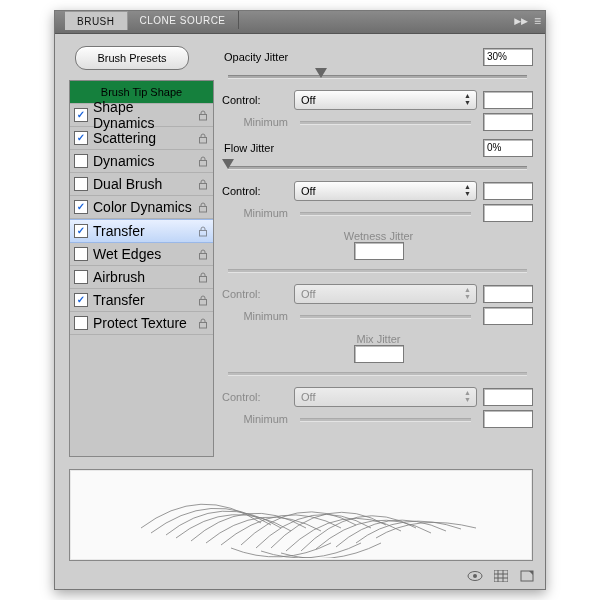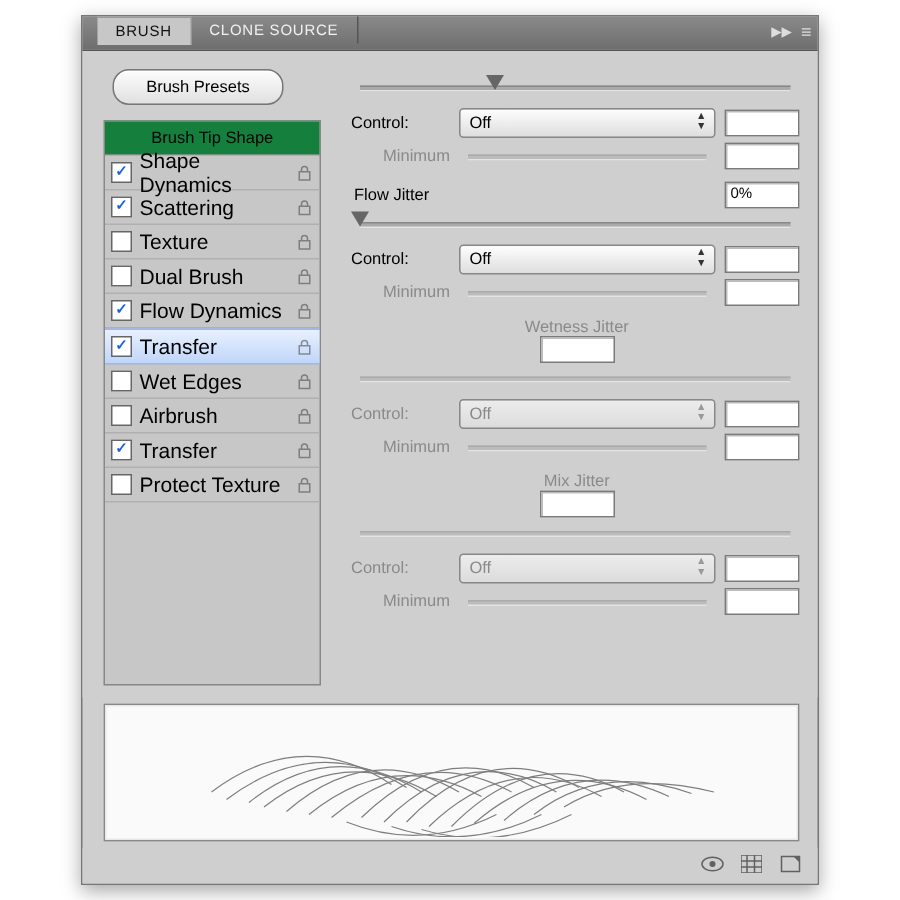--- a/index.html
+++ b/index.html
@@ -48,21 +48,21 @@
     position: absolute;
     right: 4px;
     top: 3px;
     display: flex;
     gap: 6px;
     align-items: center;
   }
   .panel-body {
     display: flex;
     padding: 12px 12px 8px 14px;
-    gap: 20px;
+    gap: 8px;
     background: #cfcfcf;
   }
   .left-col {
     width: 145px;
     flex-shrink: 0;
   }
   .brush-presets-btn {
     height: 22px;
     width: 112px;
     border: 1px solid #777;
@@ -280,41 +280,41 @@
               <span class="opt-label">Scattering</span>
               <span>
                 <svg class="lock" viewBox="0 0 12 12">
                   <rect x="2.5" y="5.5" width="7" height="5.5" fill="none" stroke="#444" stroke-width="1"></rect>
                   <path d="M4 5.5 V4 a2 2 0 0 1 4 0 V5.5" fill="none" stroke="#444" stroke-width="1"></path>
                 </svg>
               </span>
             </div>
             <div class="opt-row">
               <span class="chk"></span>
-              <span class="opt-label">Texture</span>
+              <span class="opt-label">Dynamics</span>
               <span>
                 <svg class="lock" viewBox="0 0 12 12">
                   <rect x="2.5" y="5.5" width="7" height="5.5" fill="none" stroke="#444" stroke-width="1"></rect>
                   <path d="M4 5.5 V4 a2 2 0 0 1 4 0 V5.5" fill="none" stroke="#444" stroke-width="1"></path>
                 </svg>
               </span>
             </div>
             <div class="opt-row">
               <span class="chk"></span>
               <span class="opt-label">Dual Brush</span>
               <span>
                 <svg class="lock" viewBox="0 0 12 12">
                   <rect x="2.5" y="5.5" width="7" height="5.5" fill="none" stroke="#444" stroke-width="1"></rect>
                   <path d="M4 5.5 V4 a2 2 0 0 1 4 0 V5.5" fill="none" stroke="#444" stroke-width="1"></path>
                 </svg>
               </span>
             </div>
             <div class="opt-row">
               <span class="chk">✓</span>
-              <span class="opt-label">Flow Dynamics</span>
+              <span class="opt-label">Color Dynamics</span>
               <span>
                 <svg class="lock" viewBox="0 0 12 12">
                   <rect x="2.5" y="5.5" width="7" height="5.5" fill="none" stroke="#444" stroke-width="1"></rect>
                   <path d="M4 5.5 V4 a2 2 0 0 1 4 0 V5.5" fill="none" stroke="#444" stroke-width="1"></path>
                 </svg>
               </span>
             </div>
             <div class="opt-row selected">
               <span class="chk">✓</span>
               <span class="opt-label">Transfer</span>
@@ -364,20 +364,24 @@
                   <path d="M4 5.5 V4 a2 2 0 0 1 4 0 V5.5" fill="none" stroke="#444" stroke-width="1"></path>
                 </svg>
               </span>
             </div>
           </div>
       </div>
     </div>
 
     <div class="right-col">
 
+      <div class="sec-title">
+        <span>Opacity Jitter</span>
+        <span class="val-box">30%</span>
+      </div>
       <div class="slider">
         <div class="slider-track"></div>
         <div class="slider-thumb" style="left:30%"></div>
       </div>
       <div class="ctrl-row">
         <span class="lbl">Control:</span>
         <div class="select">
           <span>Off</span>
           <span class="arrows">▲<br>▼</span>
         </div>

